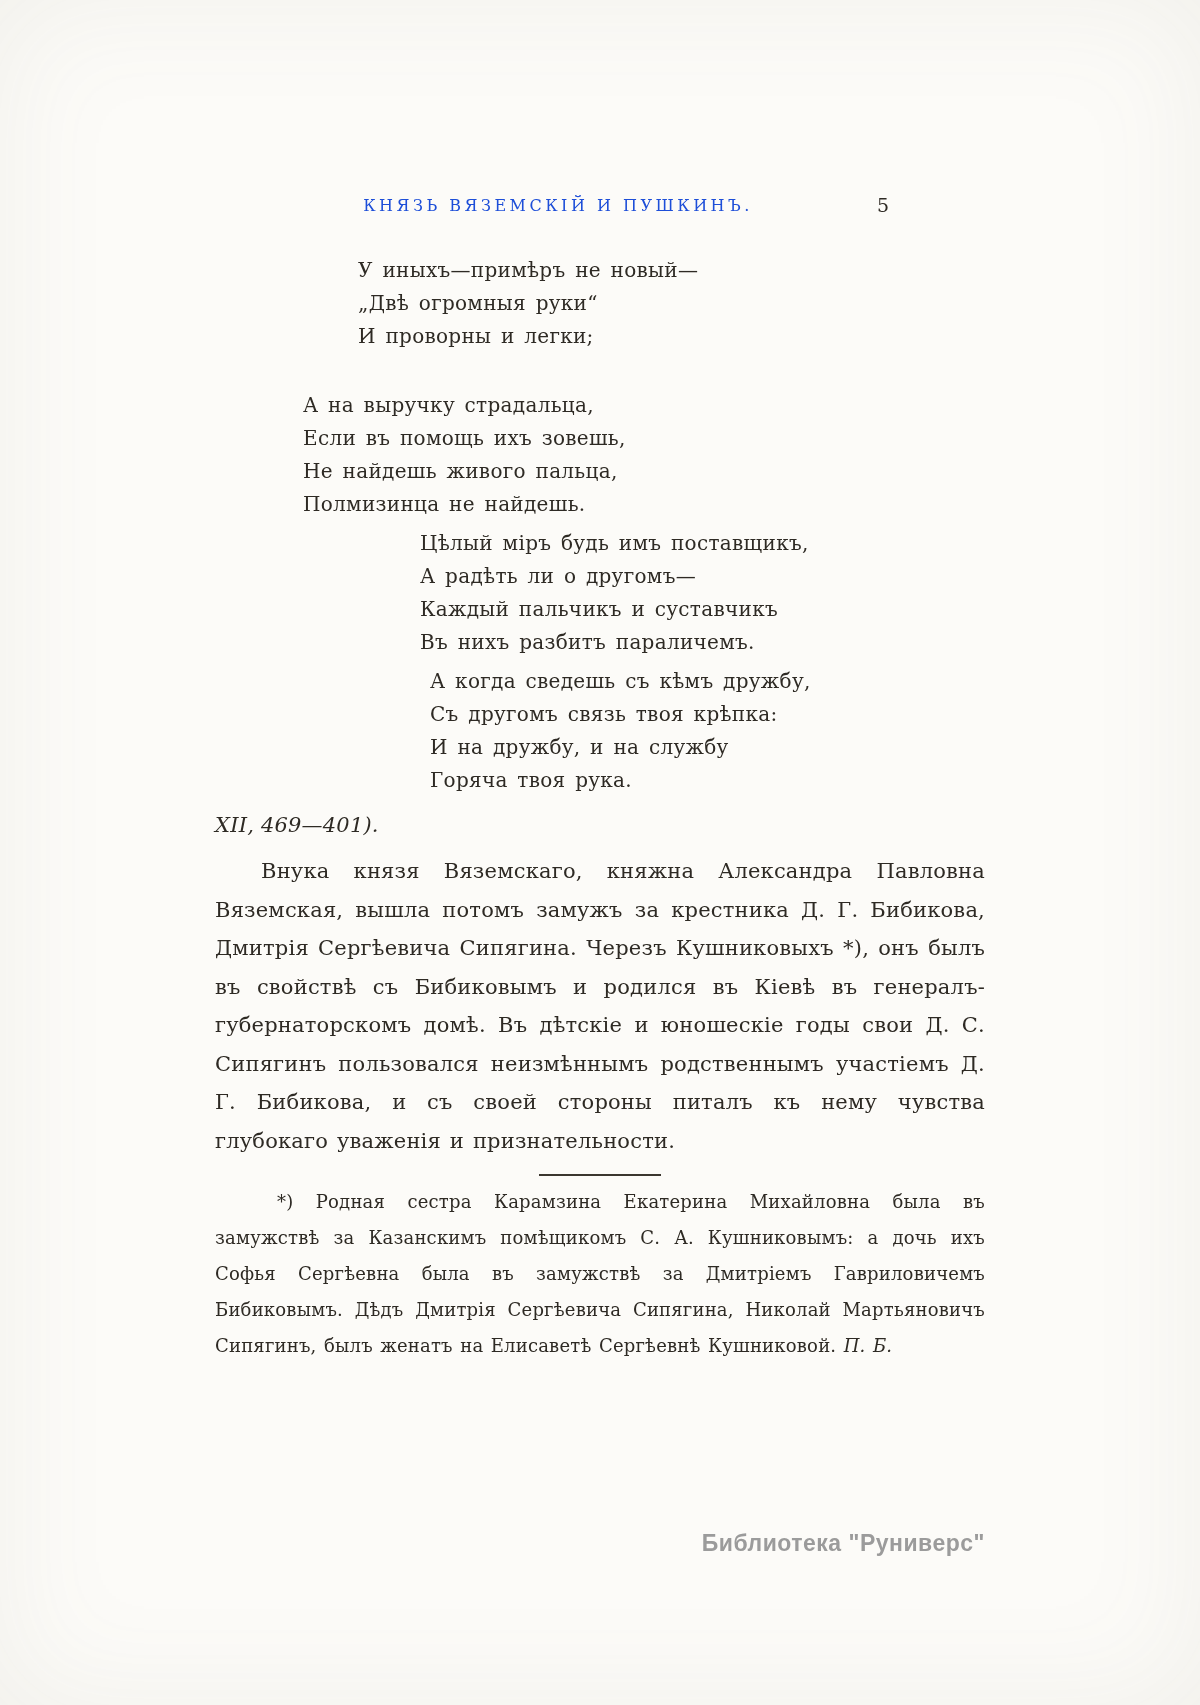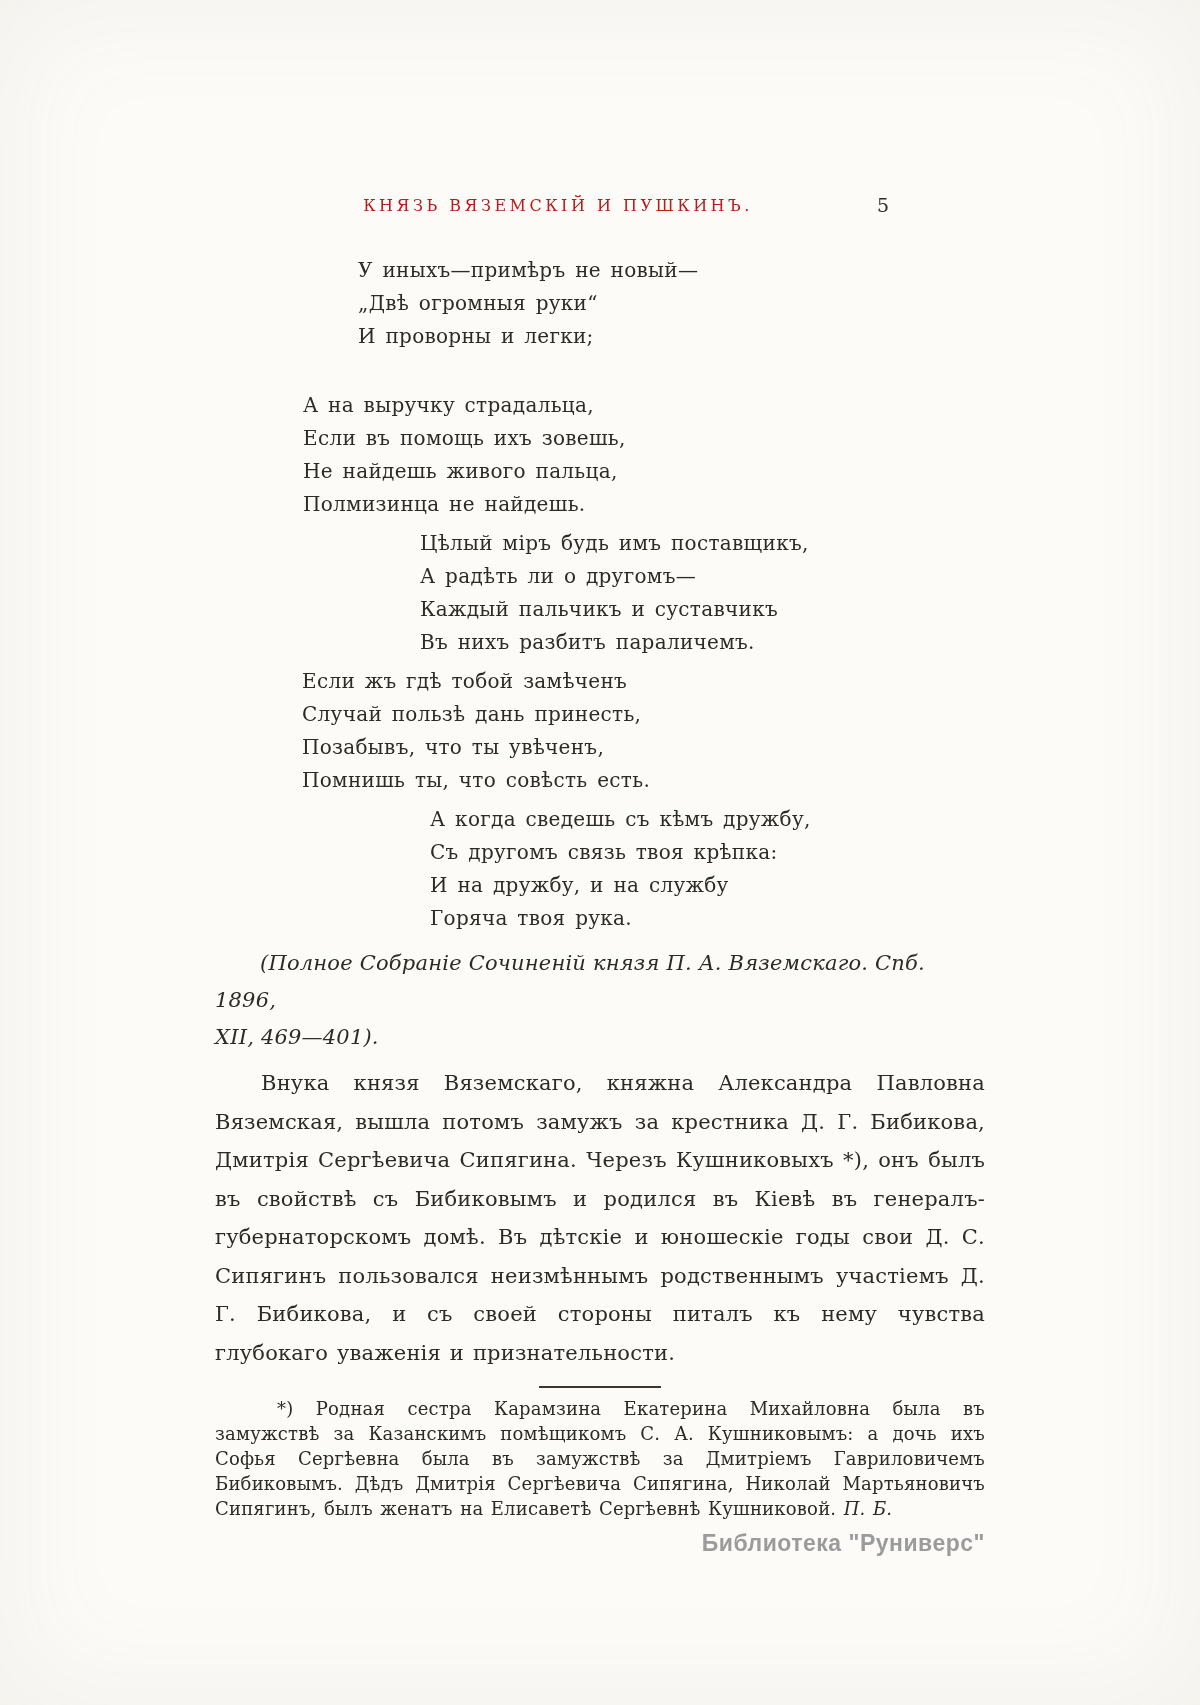--- a/index.html
+++ b/index.html
@@ -27,21 +27,21 @@
   .running-header {
     position: relative;
     height: 26px;
     font-size: 16px;
     letter-spacing: 3.5px;
     text-align: center;
   }
   .running-header .title {
     display: inline-block;
     transform: translateX(-42px);
-    color: #b91c1c;
+    color: #1d4ed8;
   }
   .running-header .pagenum {
     position: absolute;
     right: 96px;
     top: -2px;
     font-size: 19px;
     letter-spacing: 0;
   }
 
   .poem { margin-top: 32px; font-size: 20px; }
@@ -75,21 +75,21 @@
   .footnote-rule {
     margin-top: 14px;
     width: 122px;
     border: 0;
     border-top: 2px solid #3b362f;
   }
 
   .footnote {
     margin: 8px 0 0 0;
     font-size: 18px;
-    line-height: 25px;
+    line-height: 36px;
     text-align: justify;
     text-indent: 62px;
     letter-spacing: 0.2px;
     word-spacing: 1.5px;
   }
   .footnote .sig { font-style: italic; }
 
   .watermark {
     position: absolute;
     right: 215px;
@@ -123,36 +123,29 @@
         <div class="poem-line">Если въ помощь ихъ зовешь,</div>
         <div class="poem-line">Не найдешь живого пальца,</div>
         <div class="poem-line">Полмизинца не найдешь.</div>
       </div>
       <div class="stanza ind-3">
         <div class="poem-line">Цѣлый міръ будь имъ поставщикъ,</div>
         <div class="poem-line">А радѣть ли о другомъ—</div>
         <div class="poem-line">Каждый пальчикъ и суставчикъ</div>
         <div class="poem-line">Въ нихъ разбитъ параличемъ.</div>
       </div>
-      <div class="stanza ind-4">
-        <div class="poem-line">Если жъ гдѣ тобой замѣченъ</div>
-        <div class="poem-line">Случай пользѣ дань принесть,</div>
-        <div class="poem-line">Позабывъ, что ты увѣченъ,</div>
-        <div class="poem-line">Помнишь ты, что совѣсть есть.</div>
-      </div>
       <div class="stanza ind-5">
         <div class="poem-line">А когда сведешь съ кѣмъ дружбу,</div>
         <div class="poem-line">Съ другомъ связь твоя крѣпка:</div>
         <div class="poem-line">И на дружбу, и на службу</div>
         <div class="poem-line">Горяча твоя рука.</div>
       </div>
     </div>
 
     <div class="citation">
-      <div class="cit-line-1">(Полное Собраніе Сочиненій князя П. А. Вяземскаго. Спб. 1896,</div>
       <div class="cit-line-2">XII, 469—401).</div>
     </div>
 
     <p class="body-paragraph">Внука князя Вяземскаго, княжна Александра Павловна Вяземская, вышла потомъ замужъ за крестника Д. Г. Бибикова, Дмитрія Сергѣевича Сипягина. Черезъ Кушниковыхъ *), онъ былъ въ свойствѣ съ Бибиковымъ и родился въ Кіевѣ въ генералъ-губернаторскомъ домѣ. Въ дѣтскіе и юношескіе годы свои Д. С. Сипягинъ пользовался неизмѣннымъ родственнымъ участіемъ Д. Г. Бибикова, и съ своей стороны питалъ къ нему чувства глубокаго уваженія и признательности.</p>
 
     <hr class="footnote-rule">
 
     <p class="footnote"><span>*) Родная сестра Карамзина Екатерина Михайловна была въ замужствѣ за Казанскимъ помѣщикомъ С. А. Кушниковымъ: а дочь ихъ Софья Сергѣевна была въ замужствѣ за Дмитріемъ Гавриловичемъ Бибиковымъ. Дѣдъ Дмитрія Сергѣевича Сипягина, Николай Мартьяновичъ Сипягинъ, былъ женатъ на Елисаветѣ Сергѣевнѣ Кушниковой. </span><span class="sig">П. Б.</span></p>
 
   </div>

